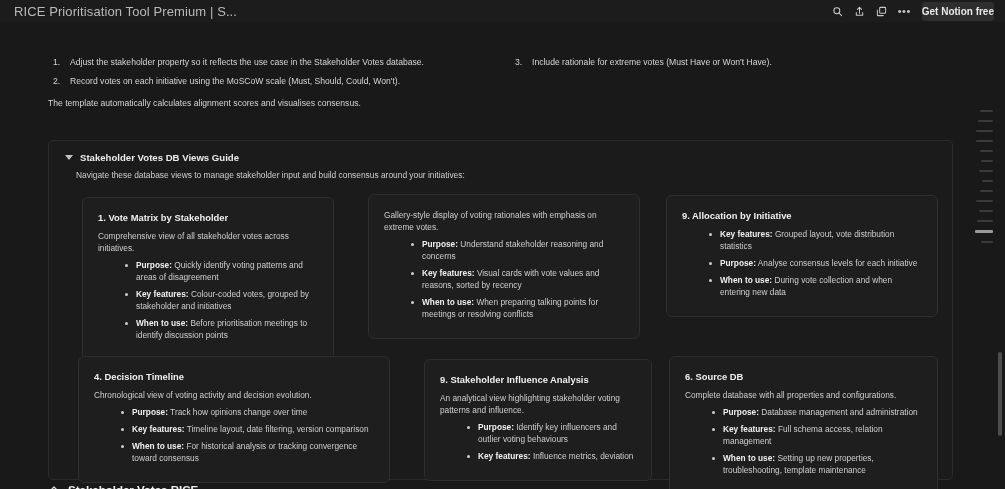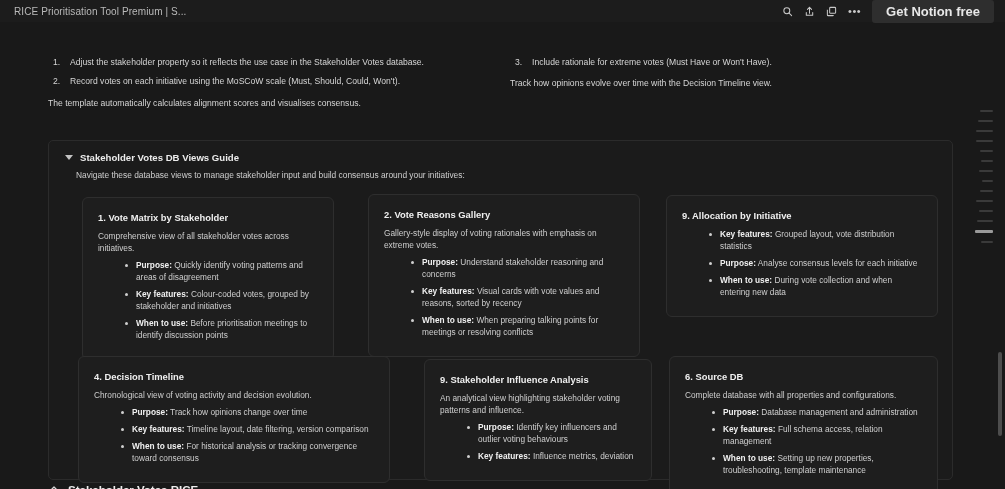--- a/index.html
+++ b/index.html
@@ -13,32 +13,32 @@
   .app { position: relative; width: 1005px; height: 489px; background: #191919; }
 
   
   .topbar {
     position: absolute; top: 0; left: 0; width: 1005px; height: 22px;
     background: #1c1c1c;
     display: flex; align-items: center;
     padding: 0 8px 0 14px;
   }
   .topbar-title {
-    font-size: 10px; color: #b9b9b9; letter-spacing: .1px; white-space: nowrap;
+    font-size: 13px; color: #b9b9b9; letter-spacing: .1px; white-space: nowrap;
   }
   .topbar-actions {
     margin-left: auto; display: flex; align-items: center; gap: 11px; padding-right: 3px;
   }
   .ticon { width: 11px; height: 11px; display: block; color: #c9c9c9; cursor: pointer; }
   .ticon svg { width: 11px; height: 11px; display: block; }
   .dots { font-size: 11px; color: #c9c9c9; line-height: 6px; letter-spacing: .5px; cursor: pointer; }
   .get-free {
     background: #2e2e2e; color: #e8e8e8; border: none; border-radius: 3px;
-    font-family: inherit; font-size: 13px; font-weight: 700;
-    padding: 4px 14px; cursor: pointer; white-space: nowrap;
+    font-family: inherit; font-size: 10px; font-weight: 700;
+    padding: 4px 0; cursor: pointer; white-space: nowrap;
   }
 
   
   .page { position: absolute; top: 22px; left: 0; width: 1005px; height: 467px; }
 
   .h1 {
     position: absolute; left: 48px; top: 8px;
     font-size: 14.5px; font-weight: 700; color: #eaeaea; letter-spacing: -.1px;
   }
 
@@ -175,21 +175,20 @@
         <div class="plain-line lead-left">The template automatically calculates alignment scores and visualises consensus.</div>
       </div>
 
       <div class="col-right">
         <ol class="numlist">
           <li>
             <span class="num">3.</span>
             <span>Include rationale for extreme votes (Must Have or Won't Have).</span>
           </li>
         </ol>
-        <div class="plain-line lead-left">Track how opinions evolve over time with the Decision Timeline view.</div>
       </div>
     </div>
 
     <div class="guide-box">
       <div class="toggle-head">
         <span class="chev-down"></span>
         <span class="toggle-title">Stakeholder Votes DB Views Guide</span>
       </div>
       <div class="toggle-sub">Navigate these database views to manage stakeholder input and build consensus around your initiatives:</div>
     </div>
@@ -198,21 +197,20 @@
       <div class="card-title">1. Vote Matrix by Stakeholder</div>
       <div class="card-desc">Comprehensive view of all stakeholder votes across initiatives.</div>
       <ul class="bul">
         <li><b>Purpose:</b><span> Quickly identify voting patterns and areas of disagreement</span></li>
         <li><b>Key features:</b><span> Colour-coded votes, grouped by stakeholder and initiatives</span></li>
         <li><b>When to use:</b><span> Before prioritisation meetings to identify discussion points</span></li>
       </ul>
     </div>
 
     <div class="card c2">
-      <div class="card-title">2. Vote Reasons Gallery</div>
       <div class="card-desc">Gallery-style display of voting rationales with emphasis on extreme votes.</div>
       <ul class="bul">
         <li><b>Purpose:</b><span> Understand stakeholder reasoning and concerns</span></li>
         <li><b>Key features:</b><span> Visual cards with vote values and reasons, sorted by recency</span></li>
         <li><b>When to use:</b><span> When preparing talking points for meetings or resolving conflicts</span></li>
       </ul>
     </div>
 
     <div class="card c3">
       <div class="card-title">9. Allocation by Initiative</div>

